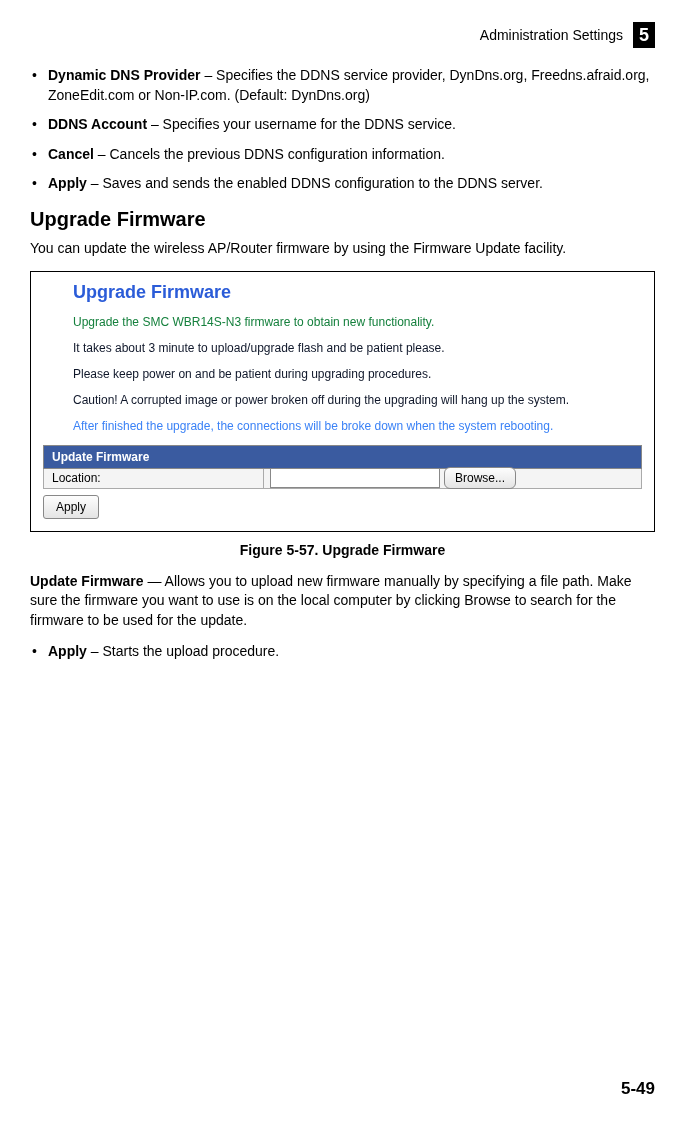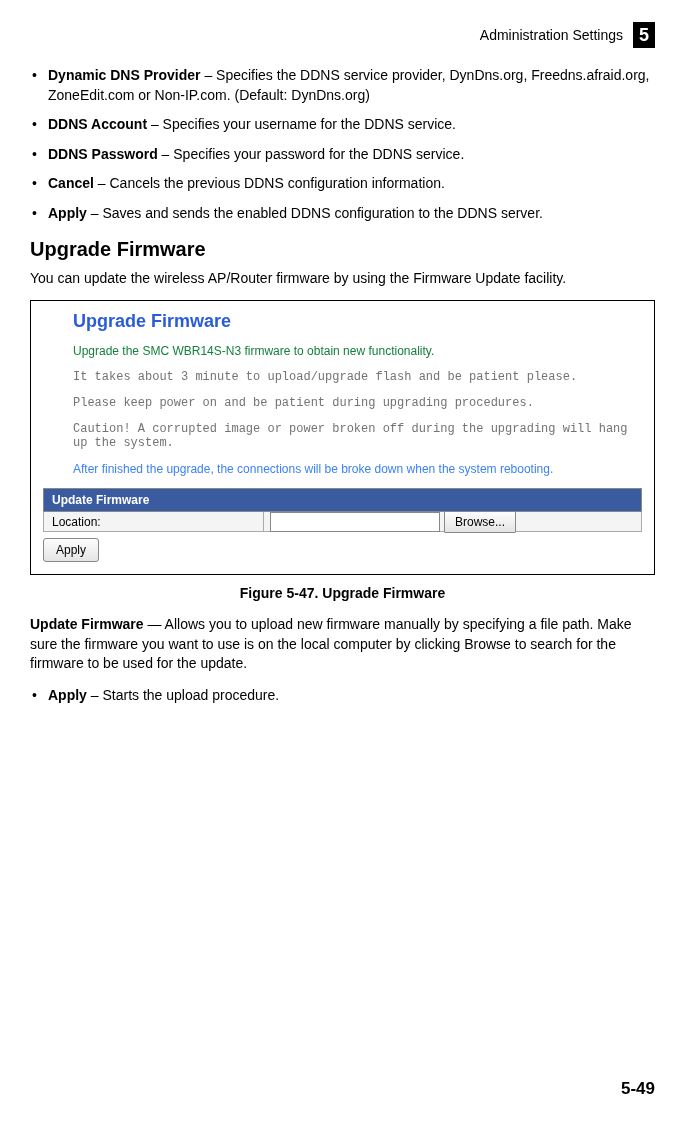--- a/index.html
+++ b/index.html
@@ -74,21 +74,21 @@
       font-weight: bold;
       margin-left: 30px;
       margin-bottom: 12px;
     }
     .fig-line {
       font-size: 12px;
       margin-left: 30px;
       margin-bottom: 12px;
     }
     .fig-purple { color: #15803d; }
-    .fig-red { color: #737373; font-family: Liberation Mono, monospace; }
+    .fig-red { color: #0f172a; }
     .fig-black { color: #3b82f6; }
     .section-bar {
       background: #3a5ba0;
       color: #fff;
       font-size: 12px;
       font-weight: bold;
       padding: 4px 8px;
       border: 1px solid #888;
       margin-top: 6px;
     }
@@ -122,21 +122,21 @@
       height: 20px;
       border: 1px solid #888;
       background: #fff;
       font-size: 12px;
       padding: 0 4px;
     }
     .browse-btn {
       height: 22px;
       font-size: 12px;
       border: 1px solid #888;
-      border-radius: 1px;
+      border-radius: 6px;
       background: linear-gradient(#fdfdfd,#e4e4e4);
       padding: 0 10px;
       cursor: pointer;
     }
     .apply-row {
       margin-top: 6px;
     }
     .apply-btn {
       height: 24px;
       font-size: 12px;
@@ -164,21 +164,20 @@
 <body>
 
 <div class="header-row">
   <span class="header-title">Administration Settings</span>
   <span class="chapter-badge">5</span>
 </div>
 
 <ul class="bullets">
   <li><b>Dynamic DNS Provider</b><span> – Specifies the DDNS service provider, DynDns.org, Freedns.afraid.org, ZoneEdit.com or Non-IP.com. (Default: DynDns.org)</span></li>
   <li><b>DDNS Account</b><span> – Specifies your username for the DDNS service.</span></li>
-  <li><b>DDNS Password</b><span> – Specifies your password for the DDNS service.</span></li>
   <li><b>Cancel</b><span> – Cancels the previous DDNS configuration information.</span></li>
   <li><b>Apply</b><span> – Saves and sends the enabled DDNS configuration to the DDNS server.</span></li>
 </ul>
 
 <div class="h2">Upgrade Firmware</div>
 <div class="para">You can update the wireless AP/Router firmware by using the Firmware Update facility.</div>
 
 <div class="figure-box">
   <div class="fig-title">Upgrade Firmware</div>
   <div class="fig-line fig-purple">Upgrade the SMC WBR14S-N3 firmware to obtain new functionality.</div>
@@ -193,21 +192,21 @@
     <div class="form-input-cell">
       <input class="text-input" type="text" value="" style="">
       <button class="browse-btn">Browse...</button>
     </div>
   </div>
   <div class="apply-row">
     <button class="apply-btn">Apply</button>
   </div>
 </div>
 
-<div class="figure-caption">Figure 5-47.   Upgrade Firmware</div>
+<div class="figure-caption">Figure 5-57.   Upgrade Firmware</div>
 
 <div class="para">
   <b>Update Firmware</b><span> — Allows you to upload new firmware manually by specifying a file path. Make sure the firmware you want to use is on the local computer by clicking Browse to search for the firmware to be used for the update.</span>
 </div>
 
 <ul class="bullets">
   <li><b>Apply</b><span> – Starts the upload procedure.</span></li>
 </ul>
 
 <div class="page-num">5-49</div>

